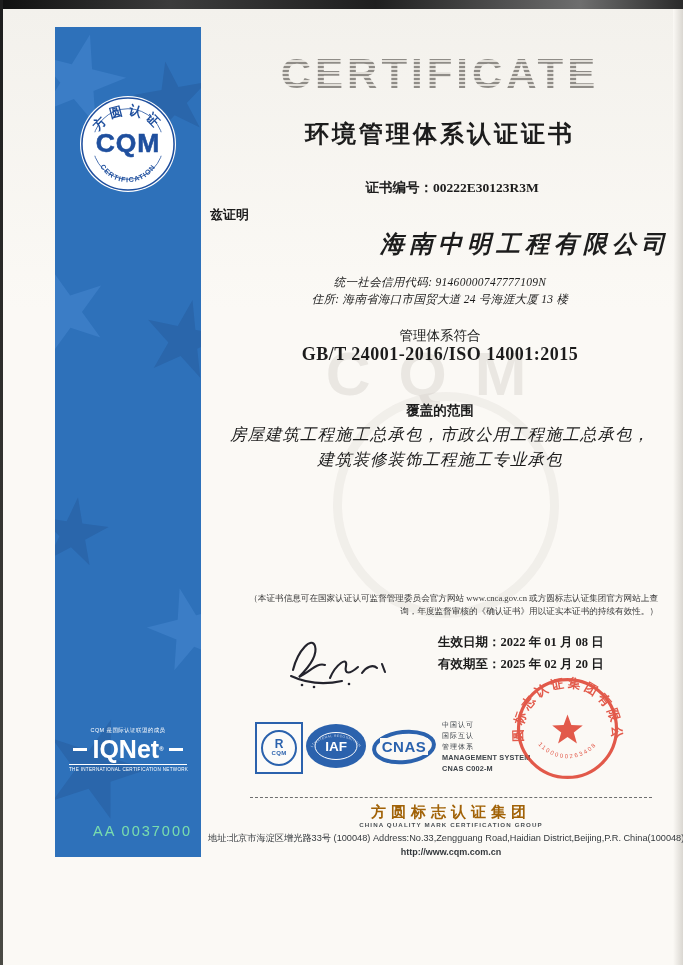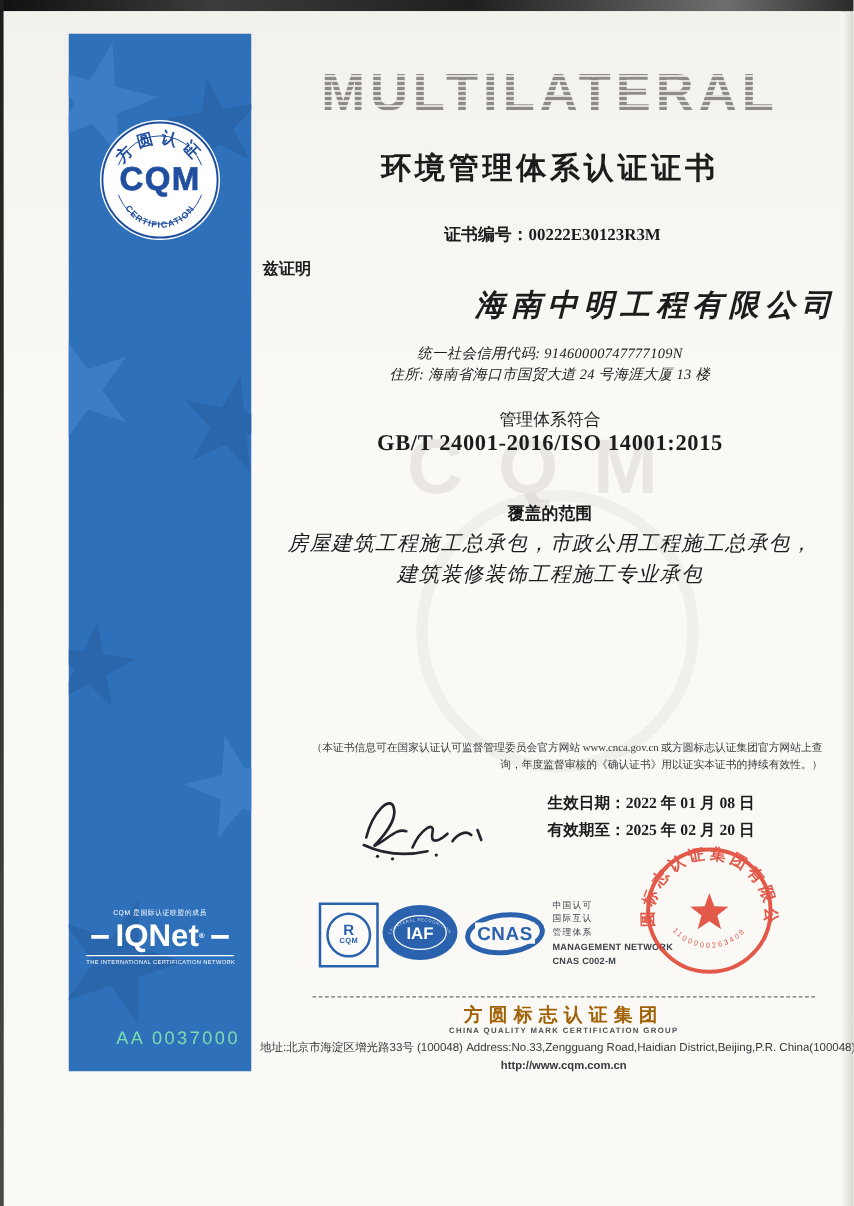--- a/index.html
+++ b/index.html
@@ -45,21 +45,21 @@
     letter-spacing:4px;color:#a9a6a1;white-space:nowrap;}
   @supports ((-webkit-background-clip:text) or (background-clip:text)){
     .cert-wm{background:repeating-linear-gradient(180deg,#8f8c87 0 2px,#e3e0da 2px 4px);
       -webkit-background-clip:text;background-clip:text;color:transparent;}
   }
 
   .serif{font-family:"Liberation Serif","DejaVu Serif",serif;}
   .kai{font-family:"Liberation Serif","DejaVu Serif",serif;font-style:italic;}
 
   .title{left:210px;top:118px;width:460px;text-align:center;font-size:24px;font-weight:bold;letter-spacing:3px;}
-  .certno{left:212px;top:179px;width:460px;text-align:center;font-size:13.5px;font-weight:bold;}
+  .certno{left:222px;top:179px;width:460px;text-align:center;font-size:13.5px;font-weight:bold;}
   .certify{left:210px;top:206px;width:460px;text-align:left;font-size:13px;font-weight:bold;}
   .company{left:210px;top:228px;width:460px;text-align:right;font-size:24px;font-weight:600;letter-spacing:5px;}
   .infoline{left:210px;width:460px;text-align:center;font-size:11.5px;letter-spacing:.3px;}
   .conform{left:210px;top:327px;width:460px;text-align:center;font-size:13.5px;font-weight:normal;}
   .standard{left:210px;top:344px;width:460px;text-align:center;font-size:18px;font-weight:bold;letter-spacing:.5px;}
 
   .cqm-bg{left:240px;top:338px;width:400px;text-align:center;font-size:62px;font-weight:bold;
     letter-spacing:28px;color:rgba(186,182,172,.26);z-index:0;white-space:nowrap;}
   .cqm-bg-ring{left:333px;top:392px;width:208px;height:208px;border-radius:50%;
     border:9px solid rgba(186,182,172,.15);z-index:0;}
@@ -134,21 +134,21 @@
         <div class="iqnet-dash"></div>
         <div class="iqnet-name"><span>IQNet</span><span class="iqnet-reg">®</span></div>
         <div class="iqnet-dash"></div>
       </div>
       <div class="iqnet-tag">THE INTERNATIONAL CERTIFICATION NETWORK</div>
     </div>
 
     <div class="abs serial">AA 0037000</div>
   </div>
 
-  <div class="abs cert-wm">MULTILATERAL</div>
+  <div class="abs cert-wm">CERTIFICATE</div>
 
   <div class="abs cqm-bg">CQM</div>
   <div class="abs cqm-bg-ring"></div>
 
   <div class="abs title serif">环境管理体系认证证书</div>
   <div class="abs certno serif">
     <span>证书编号：</span><span>00222E30123R3M</span>
   </div>
   <div class="abs certify serif">兹证明</div>
   <div class="abs company kai">海南中明工程有限公司</div>
@@ -225,21 +225,21 @@
   <svg class="abs cnas" viewBox="0 0 64 38">
     <ellipse cx="32" cy="19" rx="30" ry="15" fill="none" stroke="#2b62ad" stroke-width="4" transform="rotate(-6 32 19)"></ellipse>
     <rect x="8" y="10" width="48" height="17" fill="#fbf9f5"></rect>
     <text x="32" y="24" text-anchor="middle" font-size="15" font-weight="bold" fill="#2b62ad" letter-spacing="0.5">CNAS</text>
   </svg>
 
   <div class="abs accred">
     <div class="cn">中国认可</div>
     <div class="cn">国际互认</div>
     <div class="cn">管理体系</div>
-    <div class="en">MANAGEMENT NETWORK</div>
+    <div class="en">MANAGEMENT SYSTEM</div>
     <div class="en">CNAS C002-M</div>
   </div>
 
   <div class="abs dashline"></div>
   <div class="abs group-cn">方圆标志认证集团</div>
   <div class="abs group-en">CHINA QUALITY MARK CERTIFICATION GROUP</div>
   <div class="abs addr">地址:北京市海淀区增光路33号 (100048)  Address:No.33,Zengguang Road,Haidian District,Beijing,P.R. China(100048)</div>
   <div class="abs site">http://www.cqm.com.cn</div>
 
 </div>

